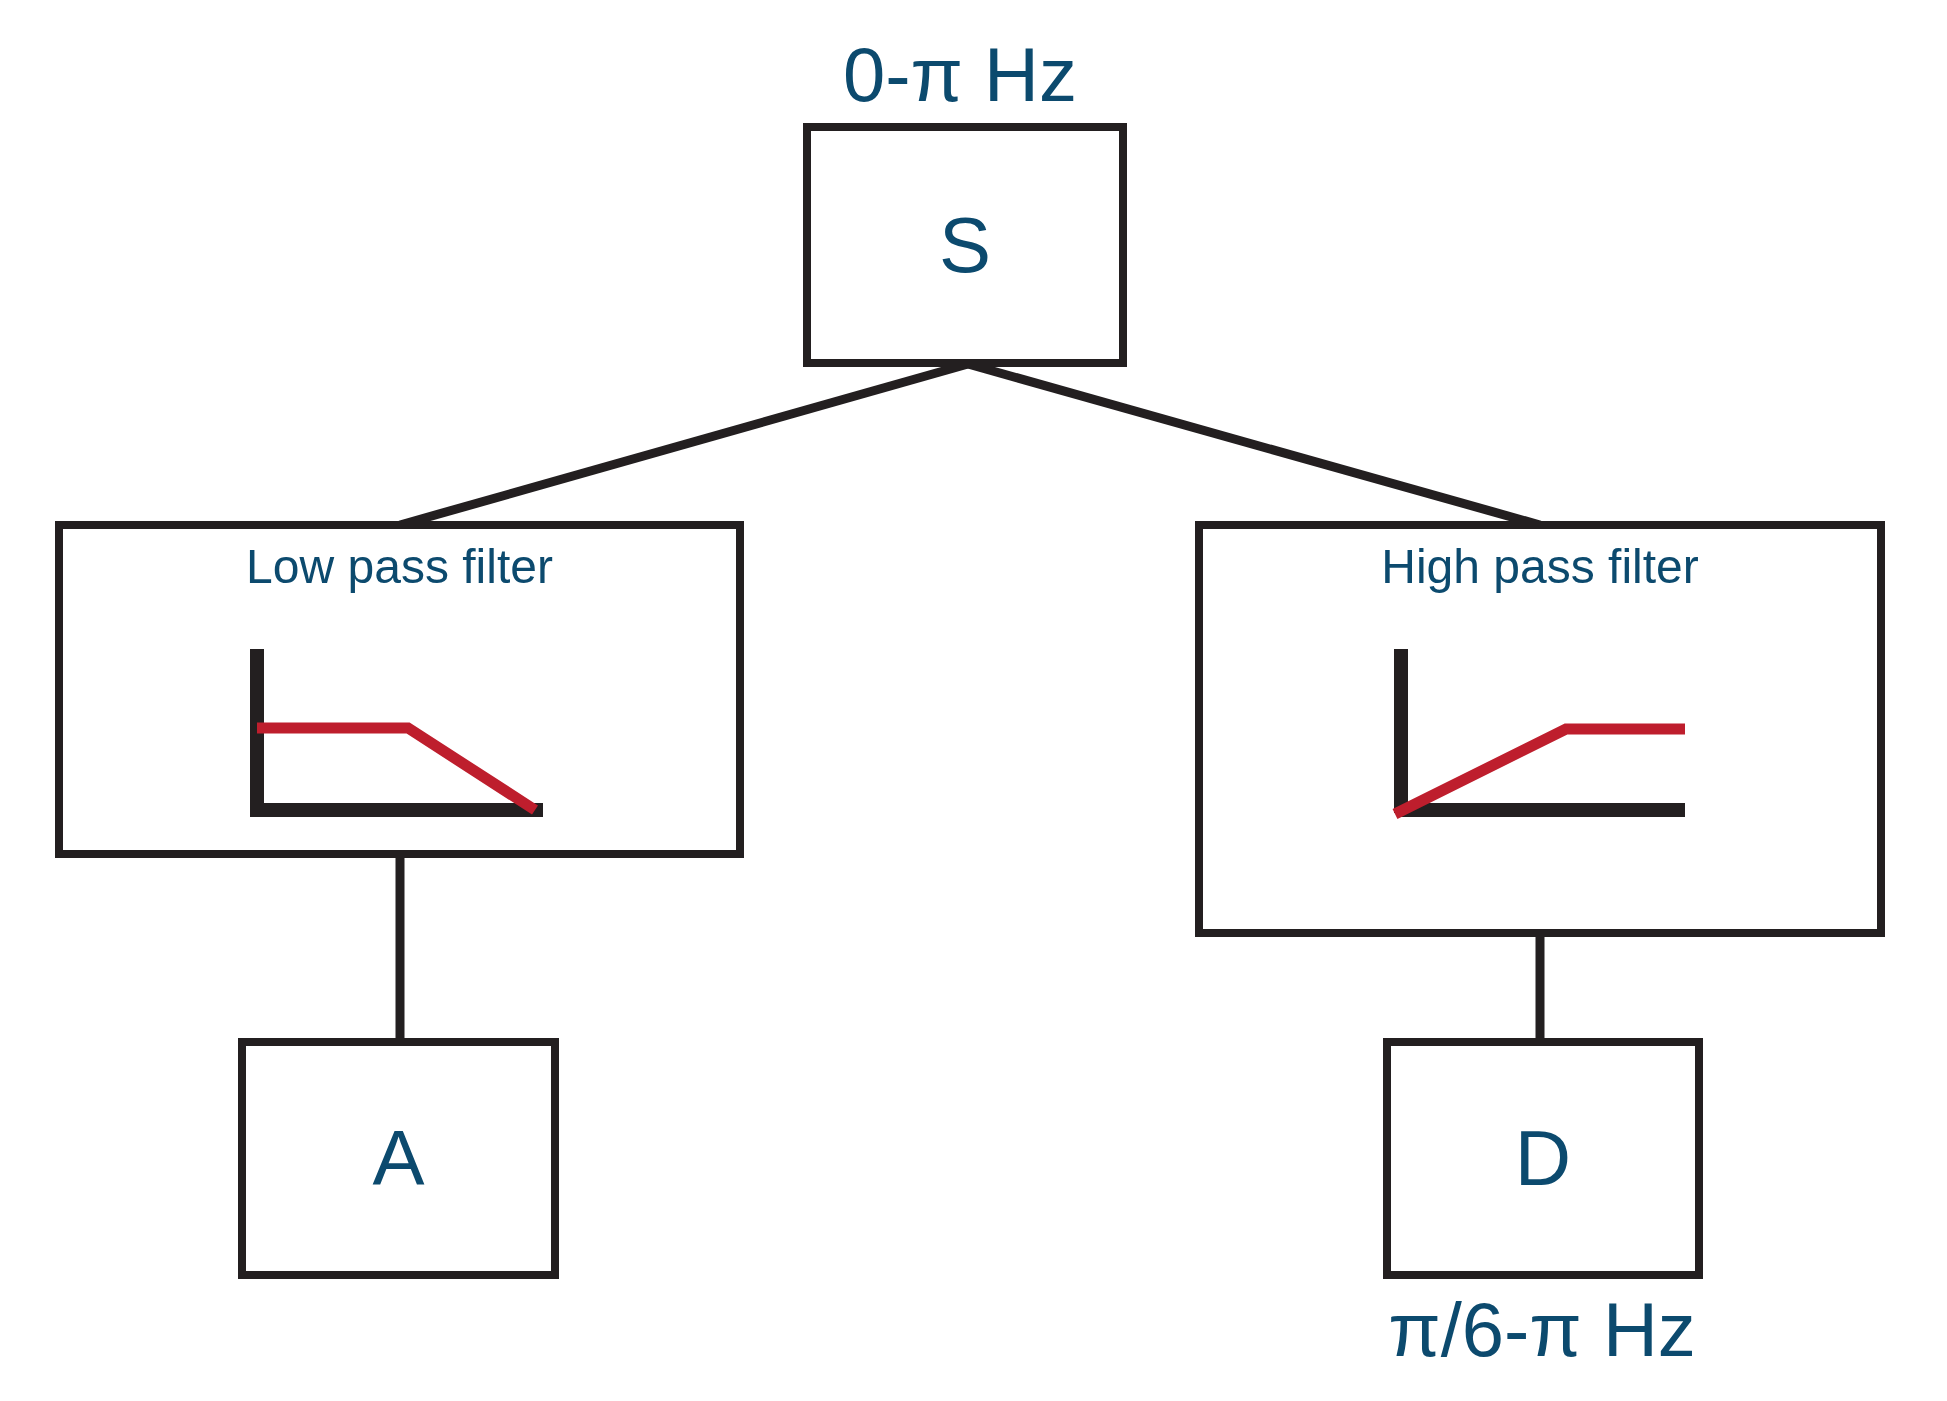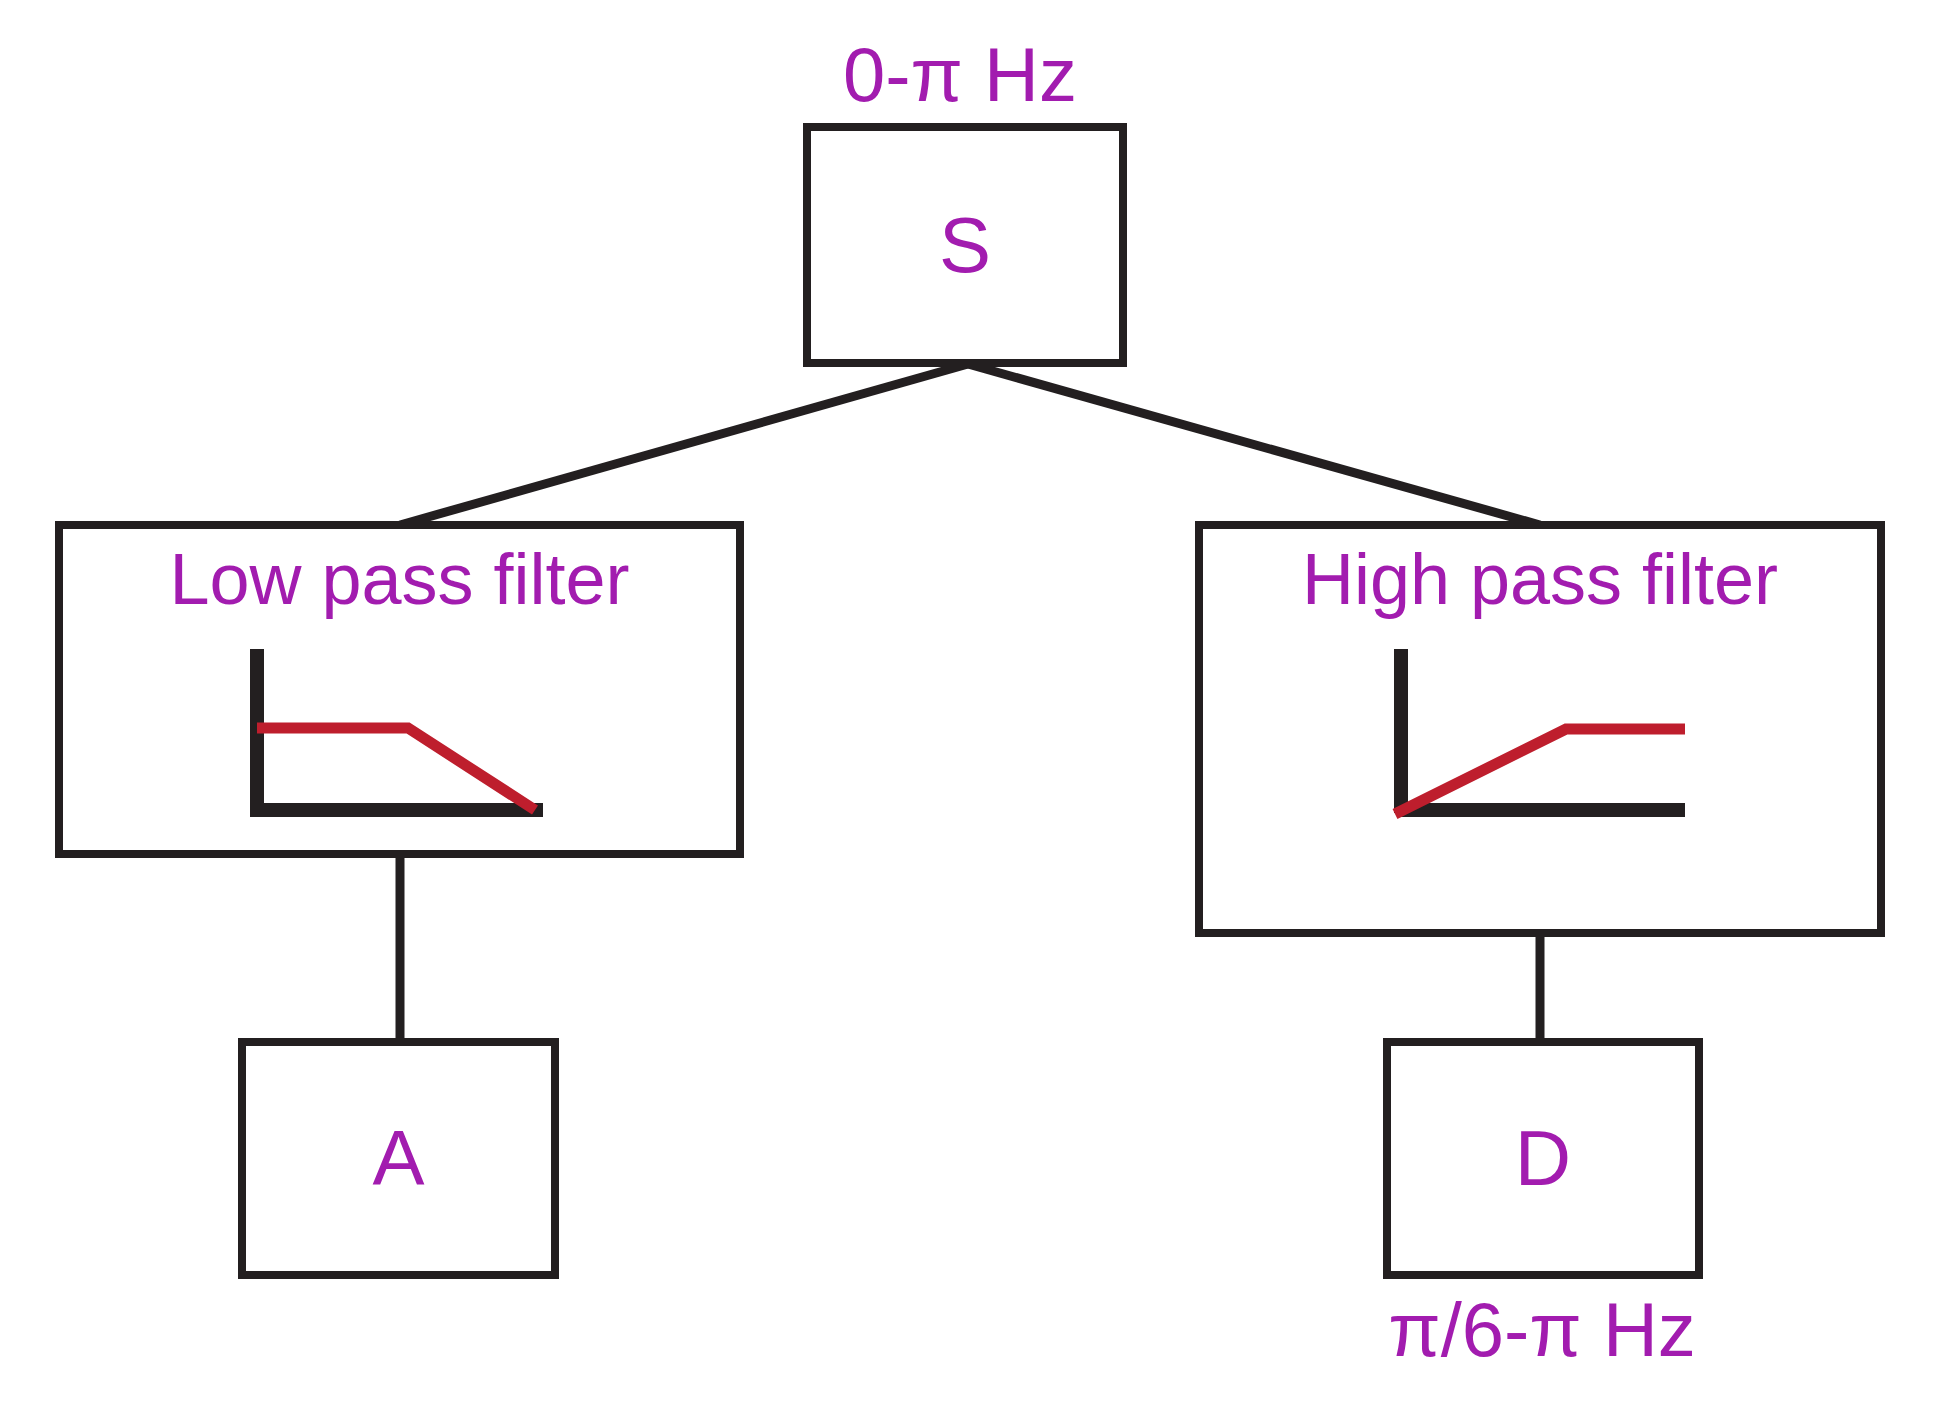--- a/index.html
+++ b/index.html
@@ -6,21 +6,21 @@
     margin: 0;
     padding: 0;
     background: #ffffff;
   }
   .canvas {
     position: relative;
     width: 1947px;
     height: 1401px;
     background: #ffffff;
     font-family: "Liberation Sans", "DejaVu Sans", sans-serif;
-    color: #a21caf;
+    color: #0c4a6e;
     overflow: hidden;
   }
   .edges {
     position: absolute;
     left: 0; top: 0;
     width: 1947px;
     height: 1401px;
     pointer-events: none;
   }
   .box {
@@ -36,21 +36,21 @@
     font-size: 78px;
   }
   .filter-box {
     display: flex;
     flex-direction: column;
     align-items: center;
     justify-content: flex-start;
   }
   .filter-title {
     margin-top: 14px;
-    font-size: 72px;
+    font-size: 48px;
     line-height: 1.0;
     white-space: nowrap;
   }
   .freq-label {
     position: absolute;
     font-size: 76px;
     line-height: 1.0;
     text-align: center;
     white-space: nowrap;
   }

